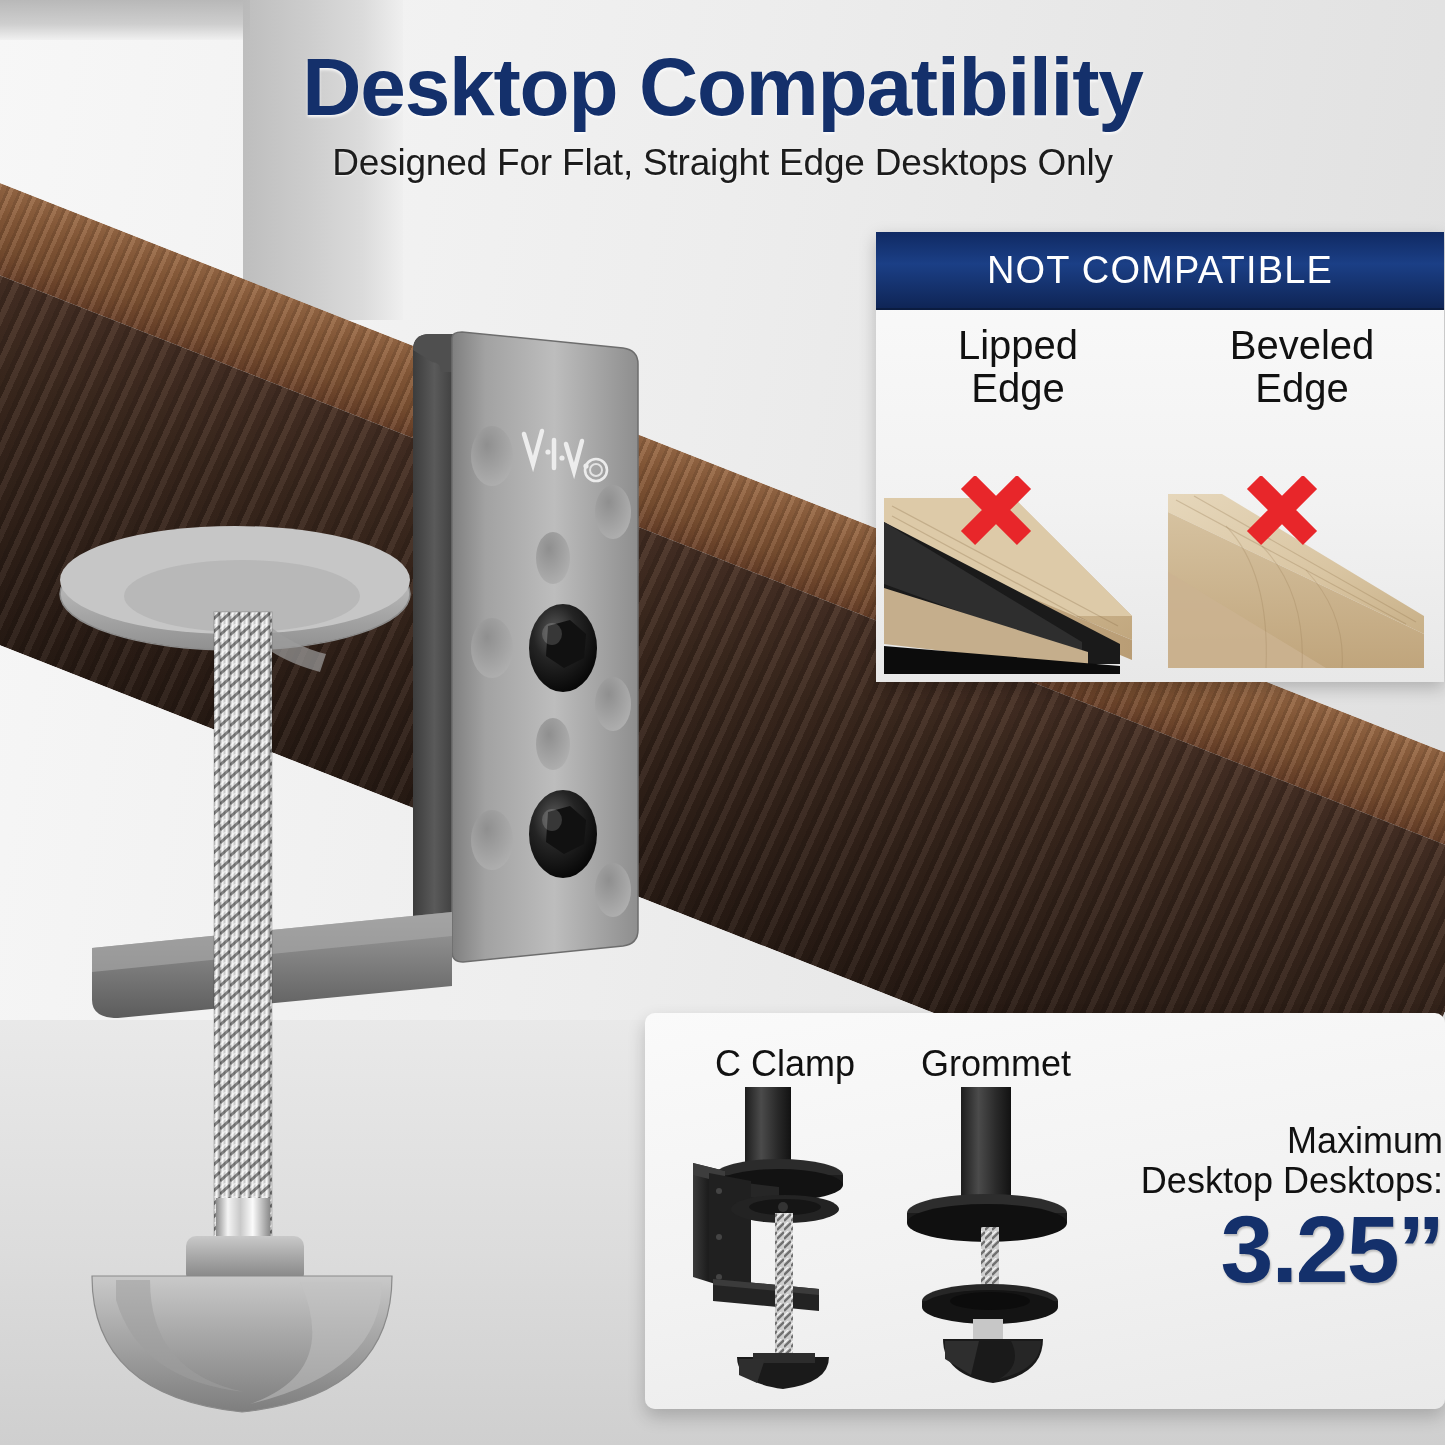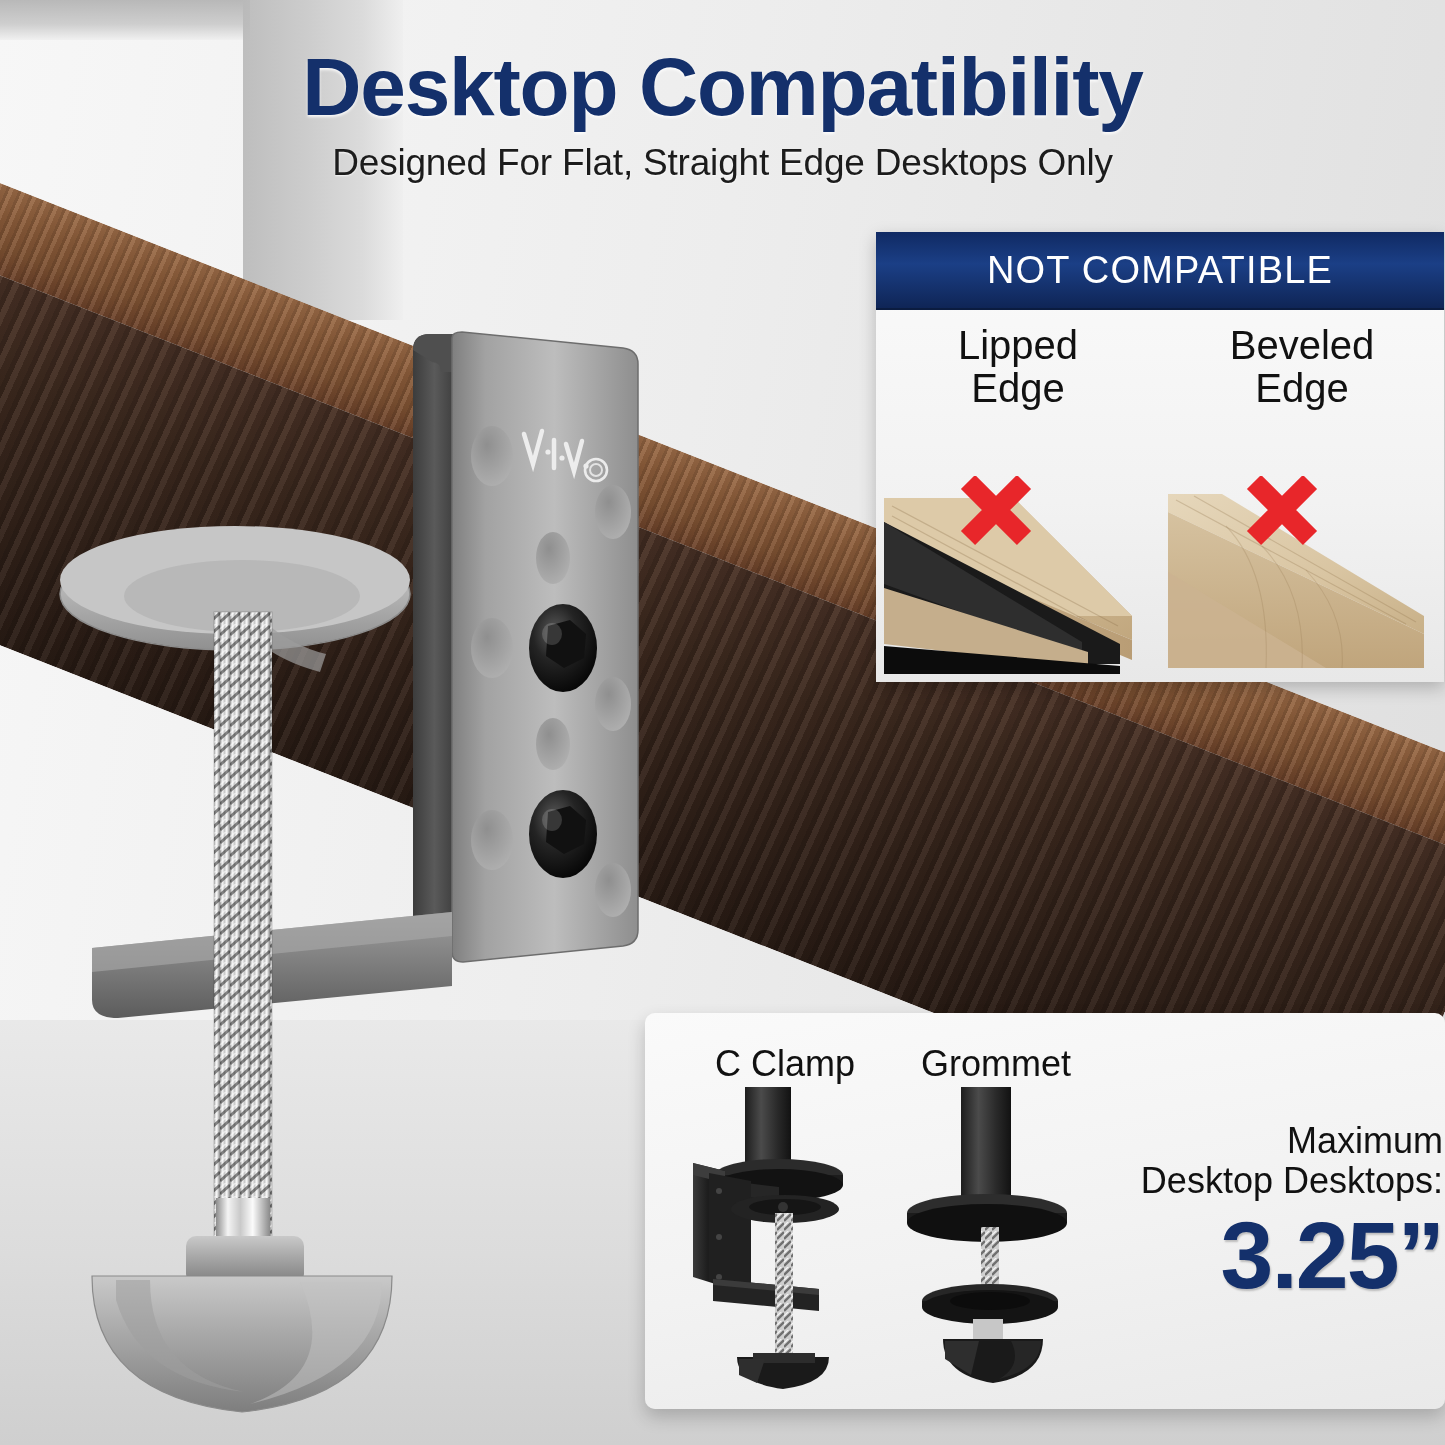--- a/index.html
+++ b/index.html
@@ -168,21 +168,21 @@
   .bc-max {
     position: absolute;
     left: 478px;
     top: 108px;
     width: 320px;
     text-align: right;
   }
   .bc-max-l1 { font-size: 36px; color: #111; line-height: 1.12; }
   .bc-max-l2 { font-size: 36px; color: #111; line-height: 1.12; }
   .bc-max-val {
-    margin-top: 6px;
+    margin-top: 0;
     font-size: 95px;
     font-weight: bold;
     color: #14306b;
     letter-spacing: -2px;
     line-height: 1.0;
     text-shadow: 1px 2px 2px rgba(0,0,0,.22);
   }
 </style>
 </head>
 <body>

